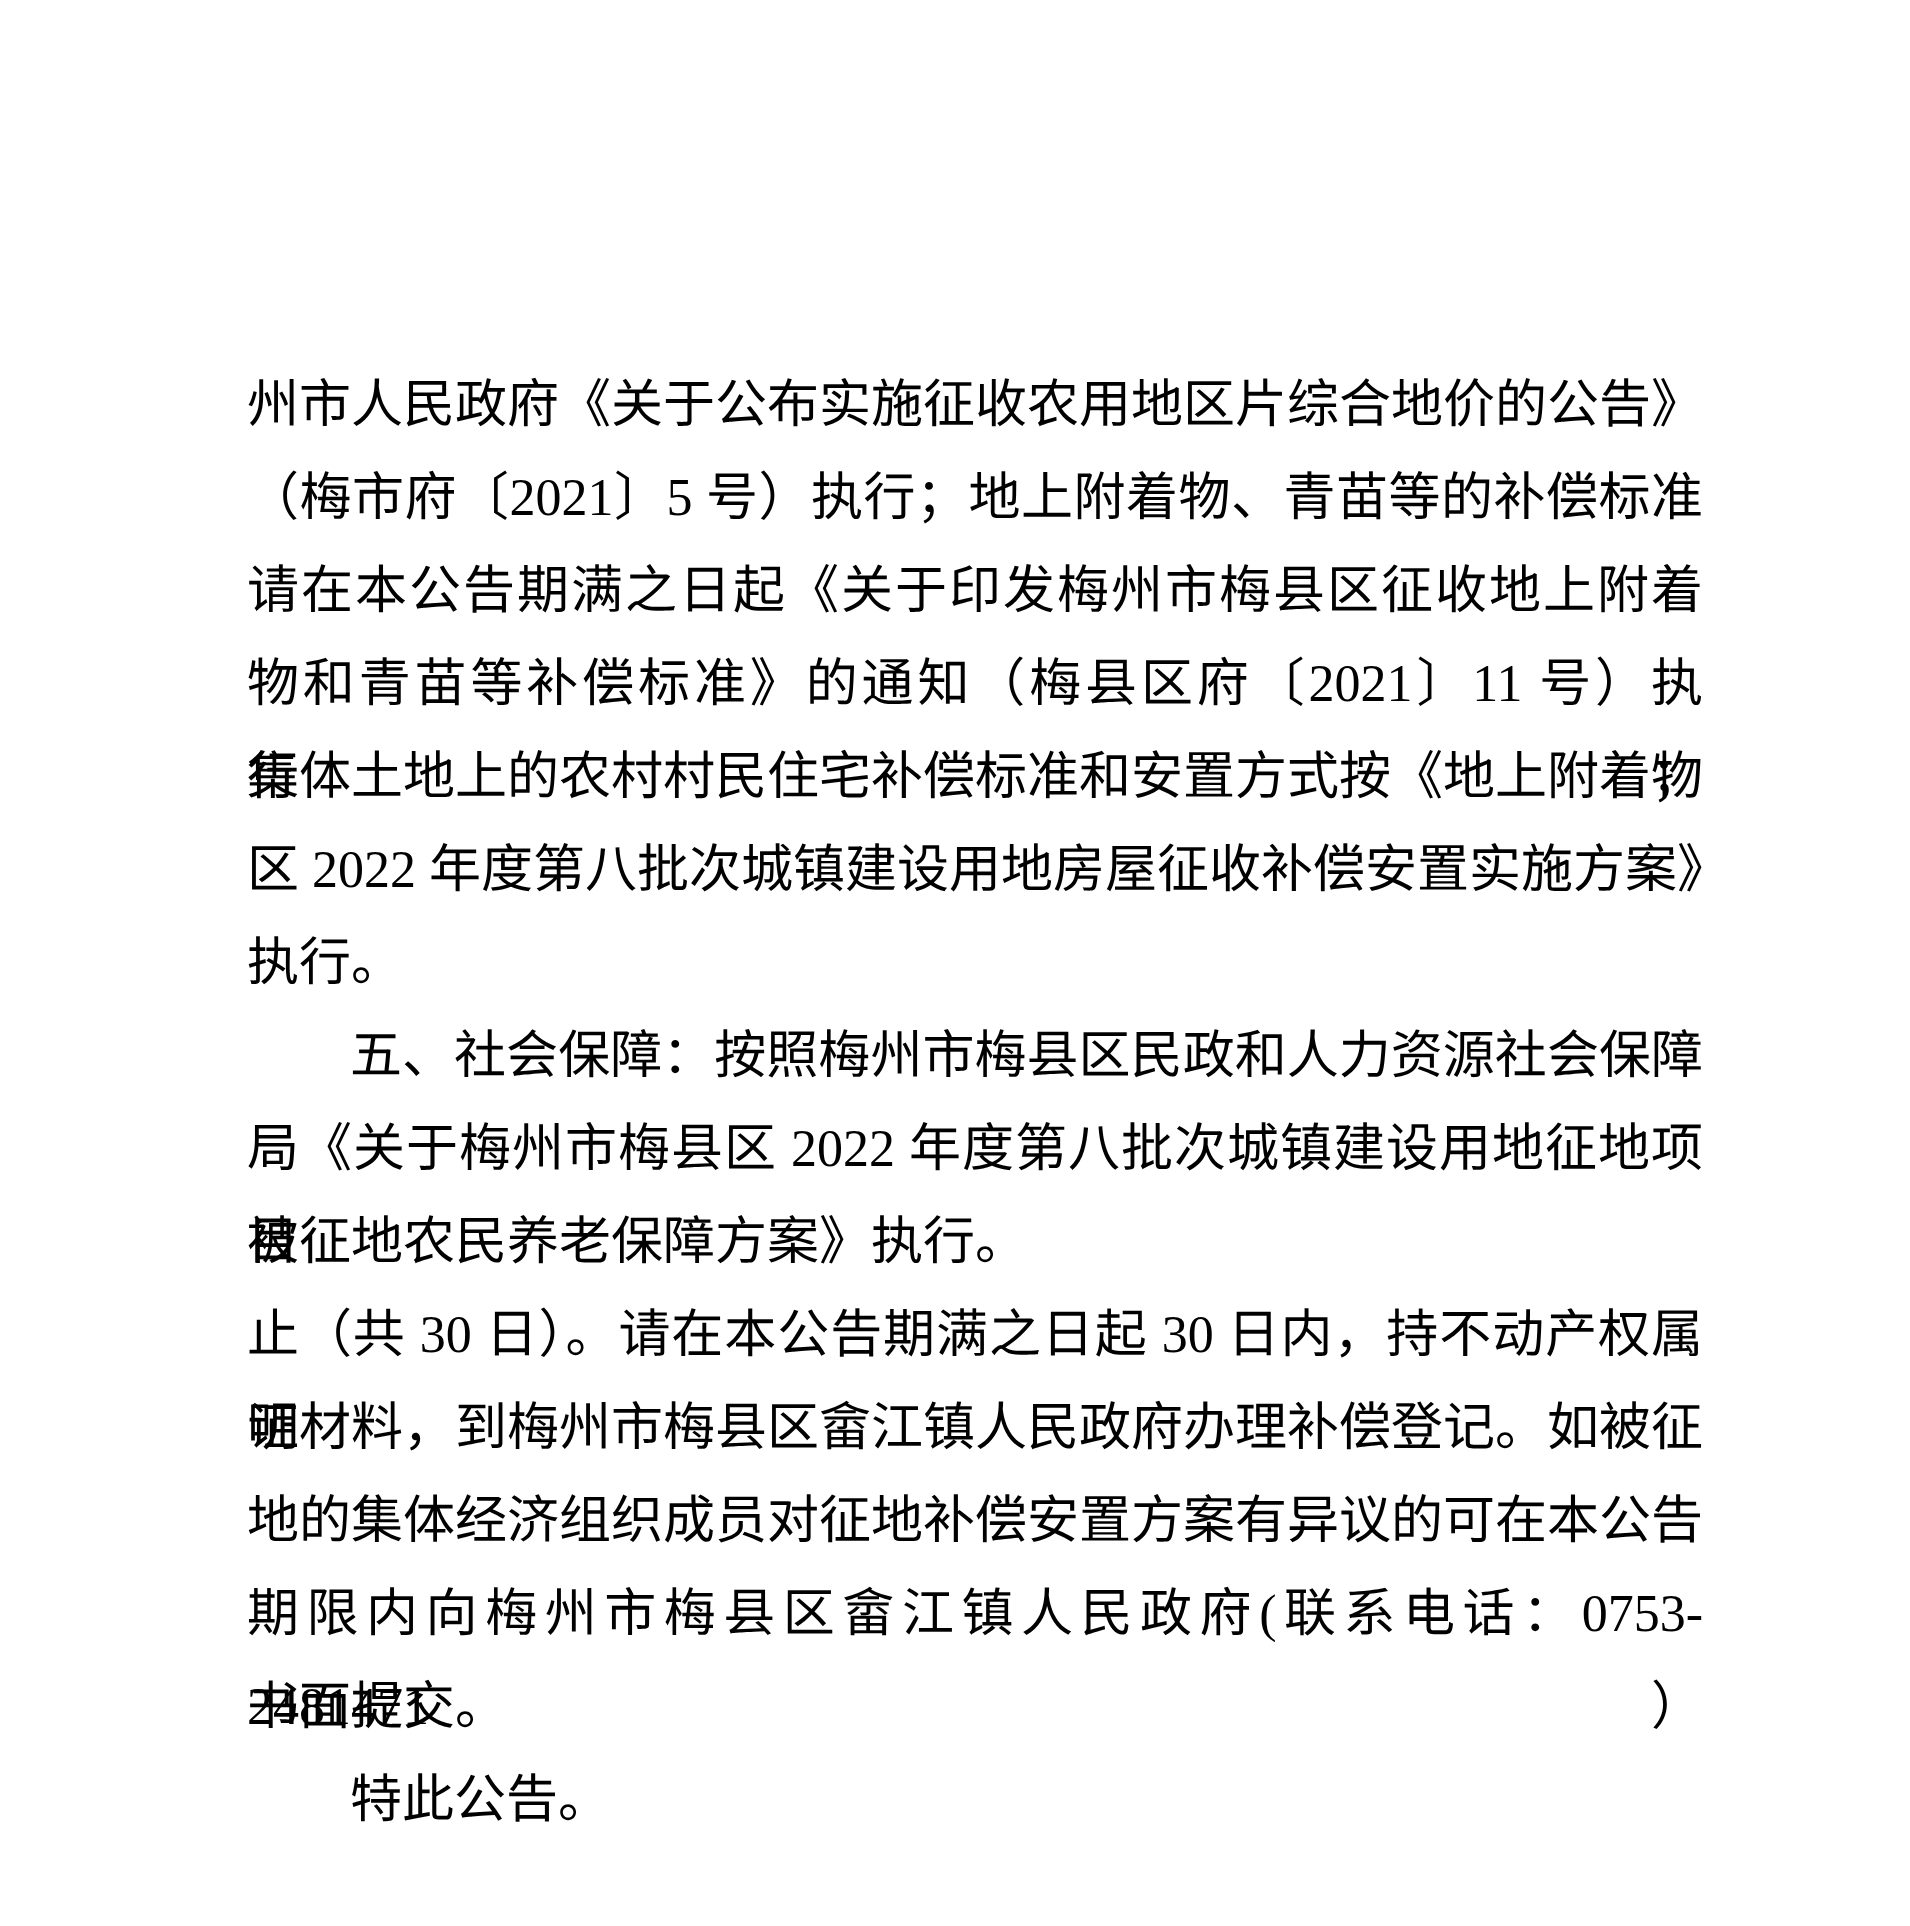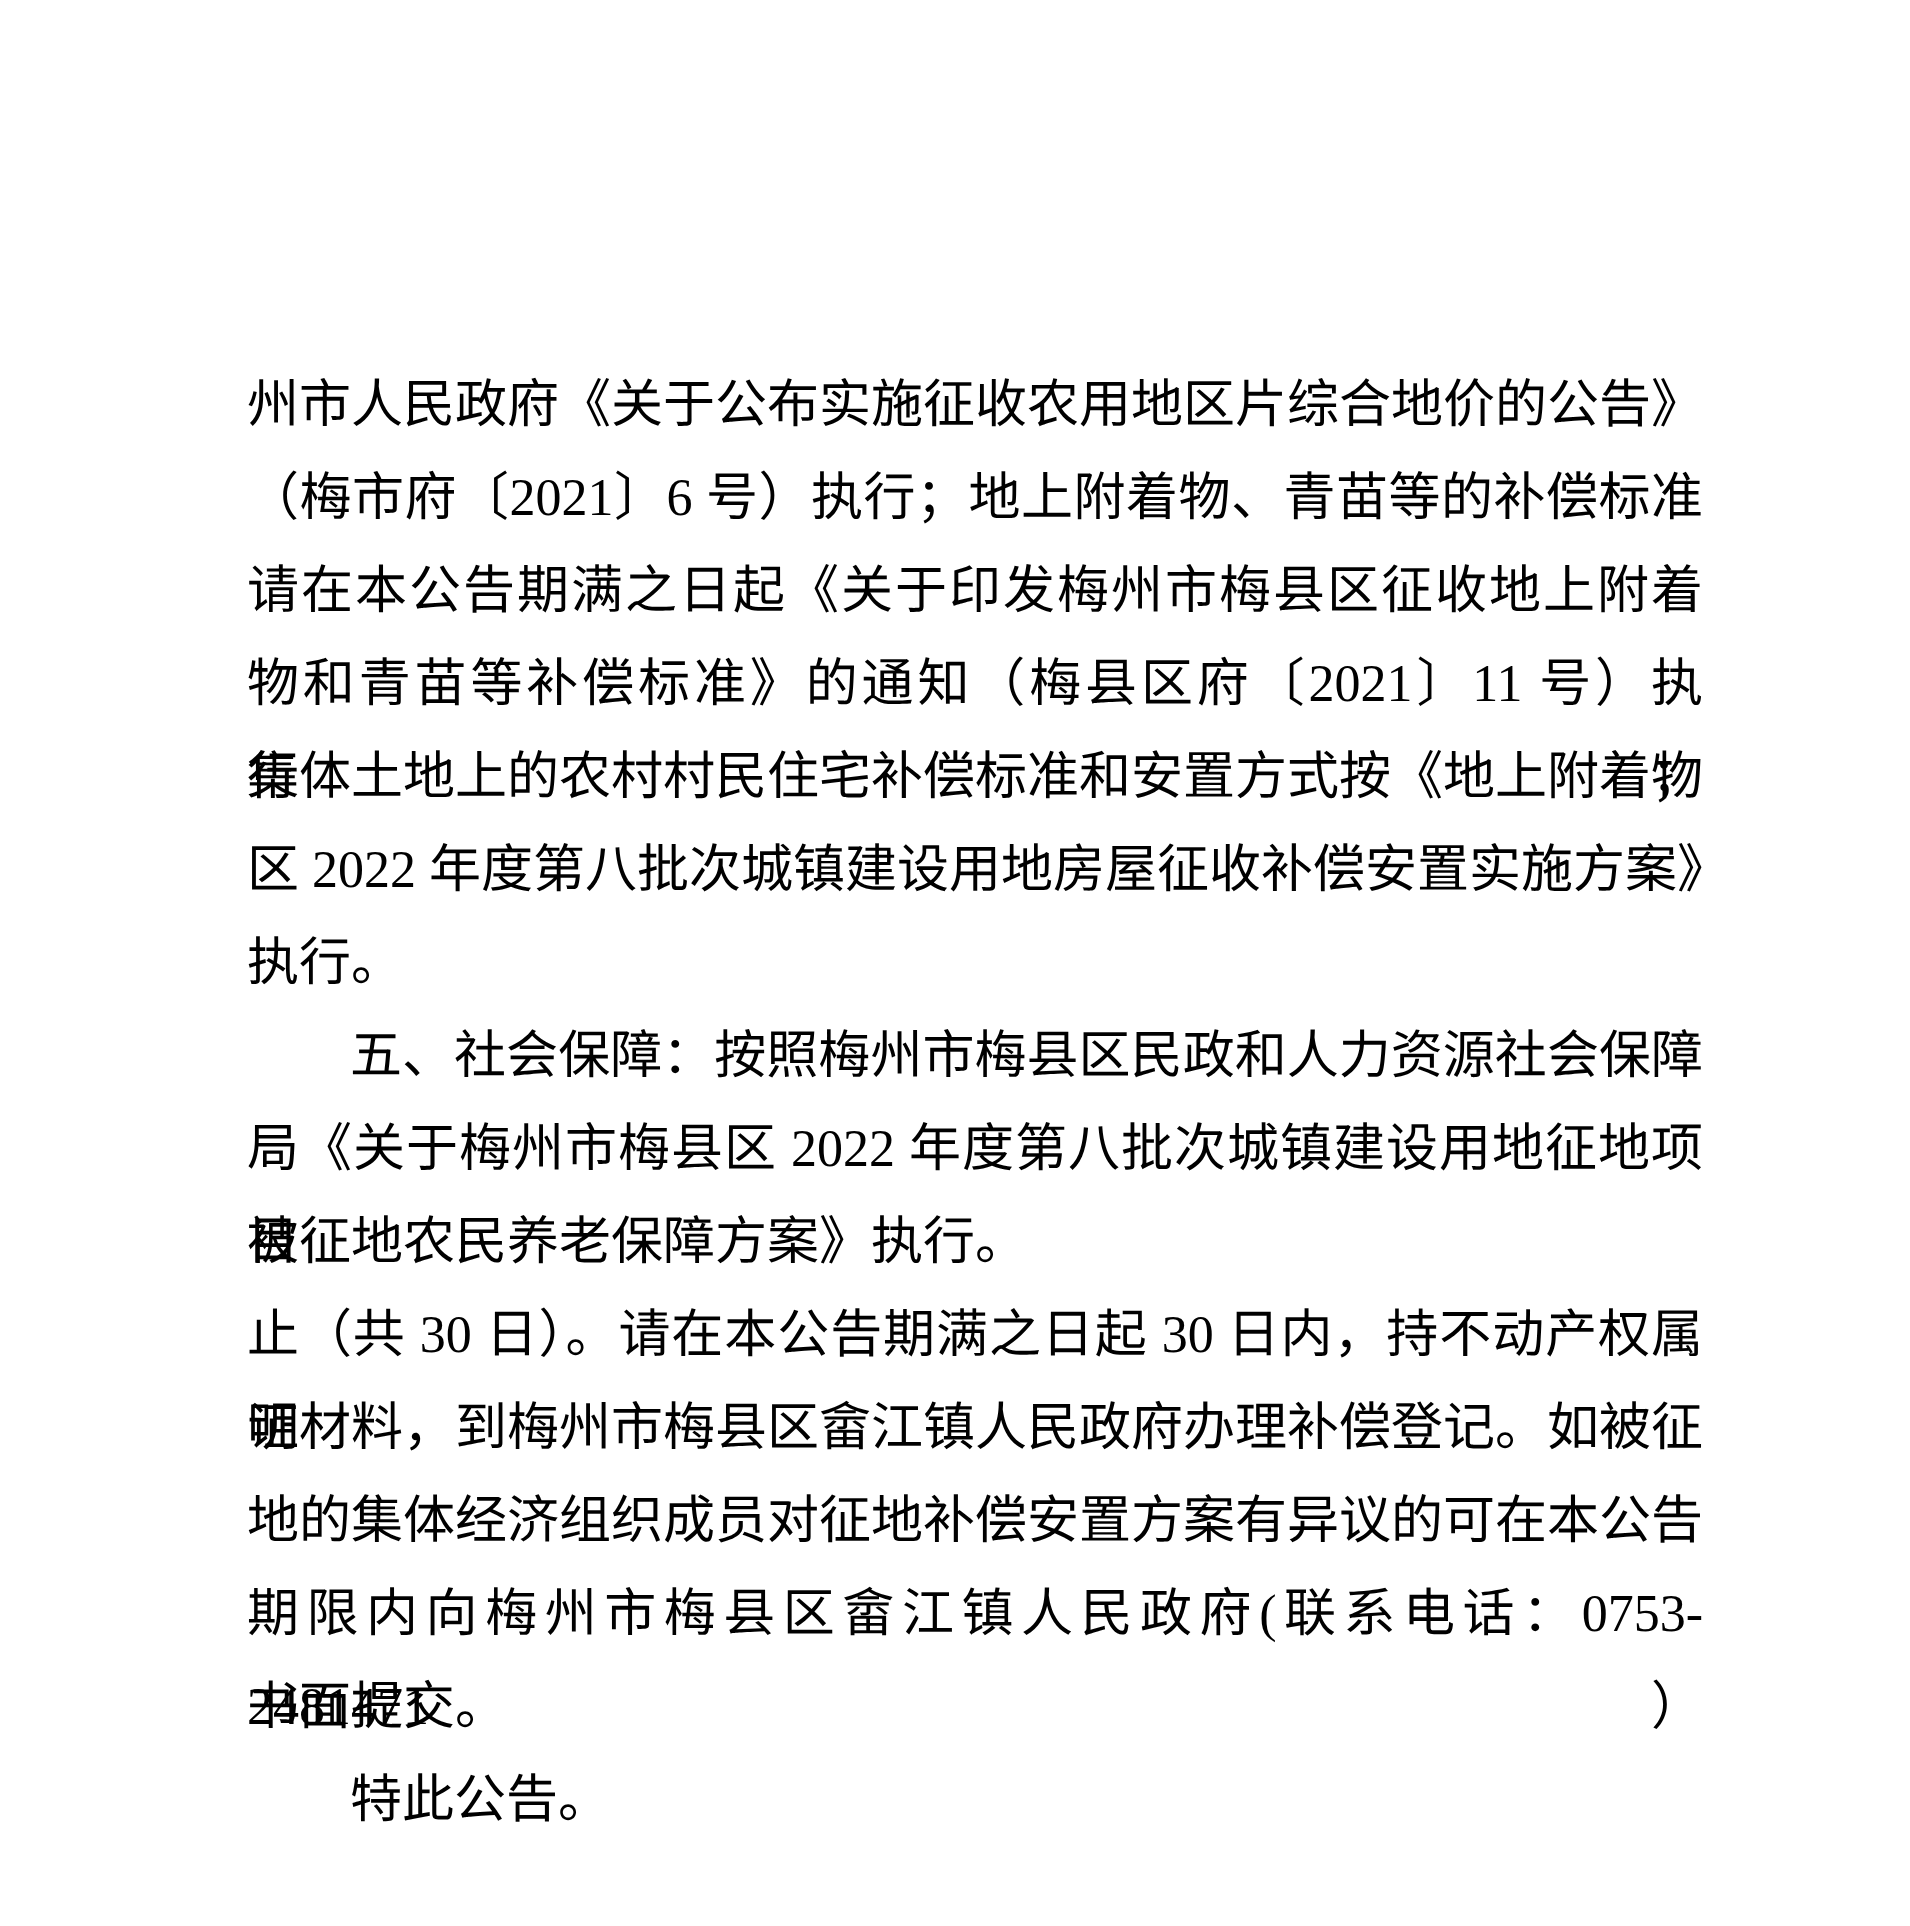--- a/index.html
+++ b/index.html
@@ -36,21 +36,21 @@
   .line.indent {
     text-indent: 103px;
   }
 </style>
 </head>
 <body>
 
 <div class="page">
   <div class="textblock">
       <div class="line justify">州市人民政府《关于公布实施征收农用地区片综合地价的公告》</div>
-      <div class="line justify">（梅市府〔2021〕6 号）执行；地上附着物、青苗等的补偿标准</div>
+      <div class="line justify">（梅市府〔2021〕5 号）执行；地上附着物、青苗等的补偿标准</div>
       <div class="line justify">请在本公告期满之日起《关于印发梅州市梅县区征收地上附着</div>
       <div class="line justify">物和青苗等补偿标准》的通知（梅县区府〔2021〕11 号）执行；</div>
       <div class="line justify">集体土地上的农村村民住宅补偿标准和安置方式按《地上附着物</div>
       <div class="line justify">区 2022 年度第八批次城镇建设用地房屋征收补偿安置实施方案》</div>
       <div class="line">执行。</div>
       <div class="line indent justify">五、社会保障：按照梅州市梅县区民政和人力资源社会保障</div>
       <div class="line justify">局《关于梅州市梅县区 2022 年度第八批次城镇建设用地征地项目</div>
       <div class="line">被征地农民养老保障方案》执行。</div>
       <div class="line justify">止（共 30 日）。请在本公告期满之日起 30 日内，持不动产权属证</div>
       <div class="line justify">明材料，到梅州市梅县区畲江镇人民政府办理补偿登记。如被征</div>

